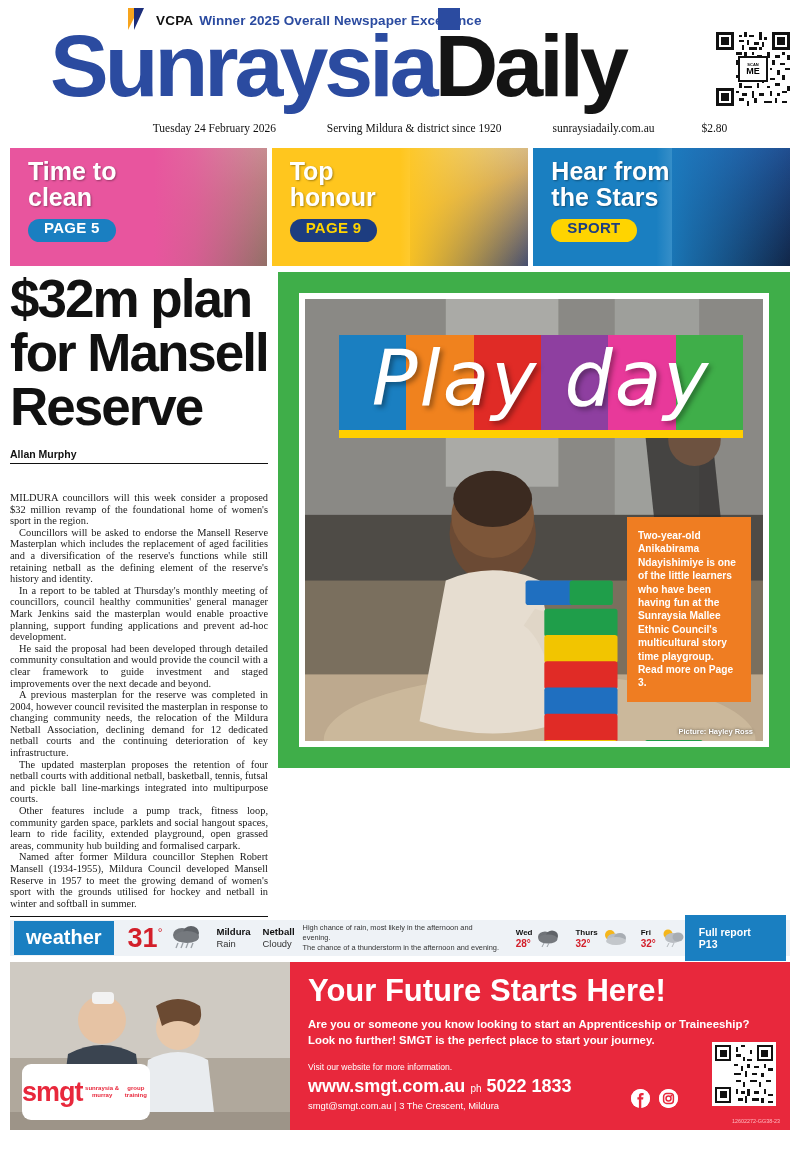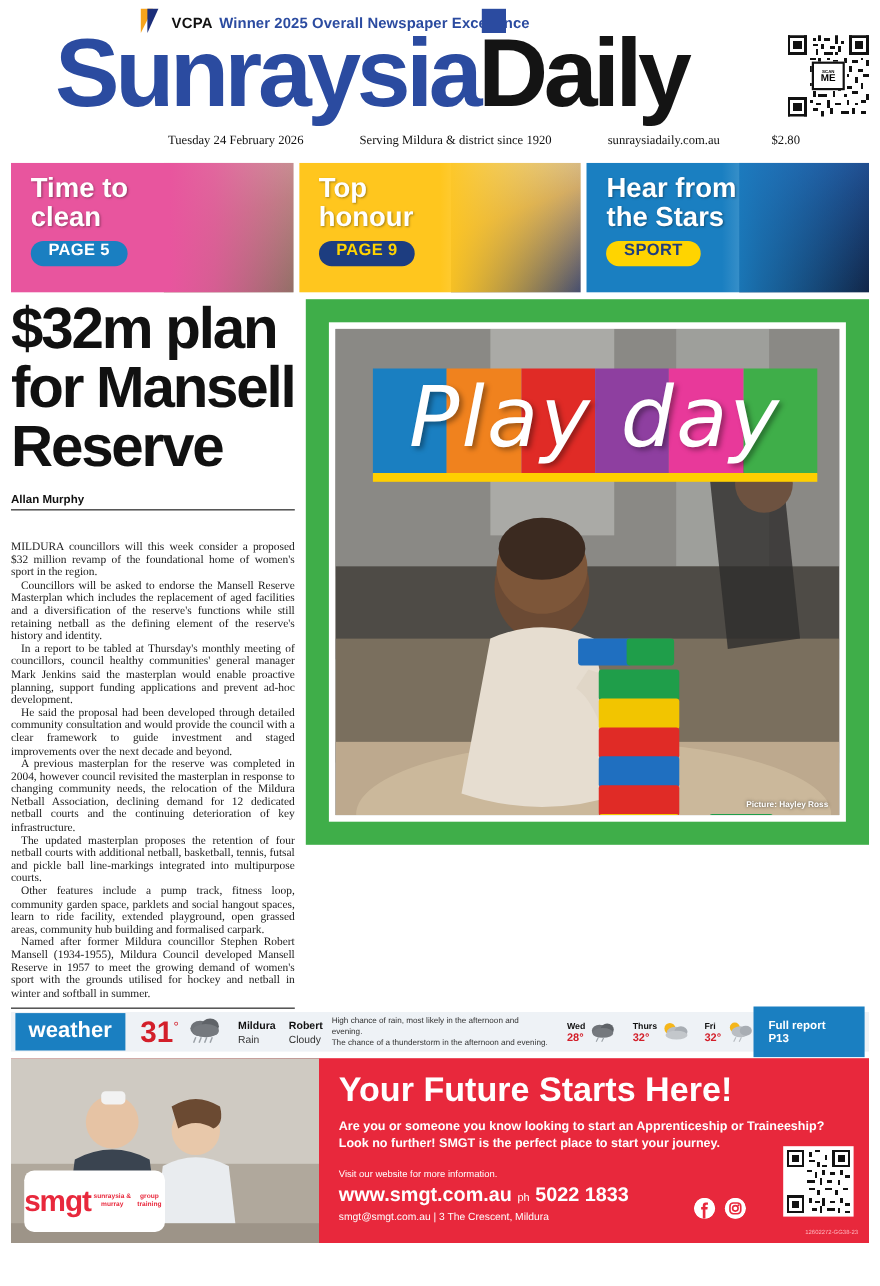--- a/index.html
+++ b/index.html
@@ -328,20 +328,23 @@
               <div style="background:#f0821e"></div>
               <div style="background:#e02b26"></div>
               <div style="background:#8e3fa0"></div>
               <div style="background:#e8399a"></div>
               <div style="background:#3fae49"></div>
             </div>
             <div class="pd-underline"></div>
             <div class="pd-text">Play day</div>
           </div>
 
+          <div class="caption-box">
+            <p>Two-year-old Anikabirama Ndayishimiye is one of the little learners who have been having fun at the Sunraysia Mallee Ethnic Council's multicultural story time playgroup. Read more on Page 3.</p>
+          </div>
 
           <div class="pic-credit">Picture: Hayley Ross</div>
         </div>
       </div>
     </div>
   </div>
 
   <div class="weather">
     <div class="w-label">weather</div>
     <div class="w-temp">
@@ -358,21 +361,21 @@
           <line x1="18" y1="20" x2="16" y2="25"></line>
             <line x1="23" y1="20" x2="21" y2="25"></line>
         </g>
       </svg>
     </div>
     <div class="w-place">
       <b>Mildura</b><br>
       <span>Rain</span>
     </div>
     <div class="w-place">
-      <b>Robert</b><br>
+      <b>Netball</b><br>
       <span>Cloudy</span>
     </div>
     <div class="w-desc">
       <span>High chance of rain, most likely in the afternoon and evening.</span><br>
       <span>The chance of a thunderstorm in the afternoon and evening.</span>
     </div>
 
     <div class="w-day">
       <span class="dd"><b>Wed</b>
       <span>28°</span></span>

